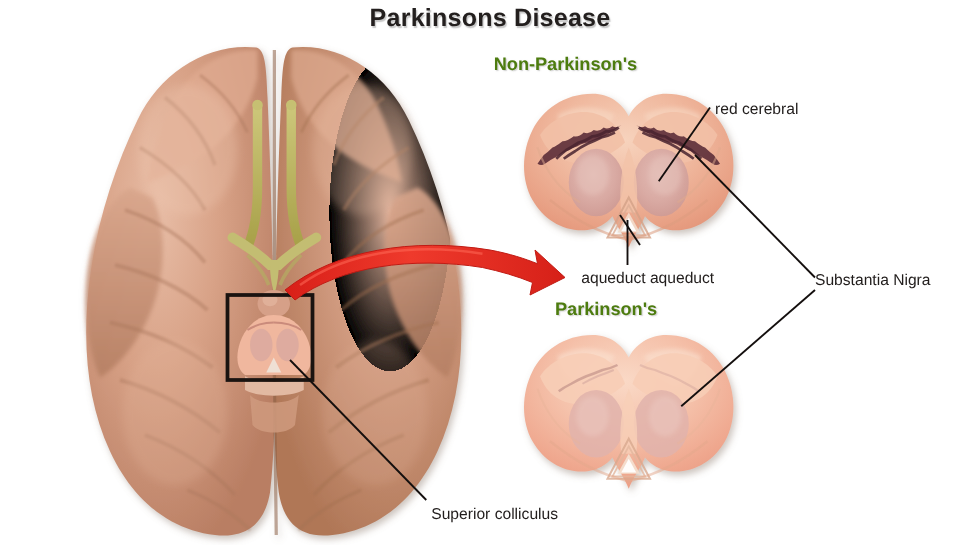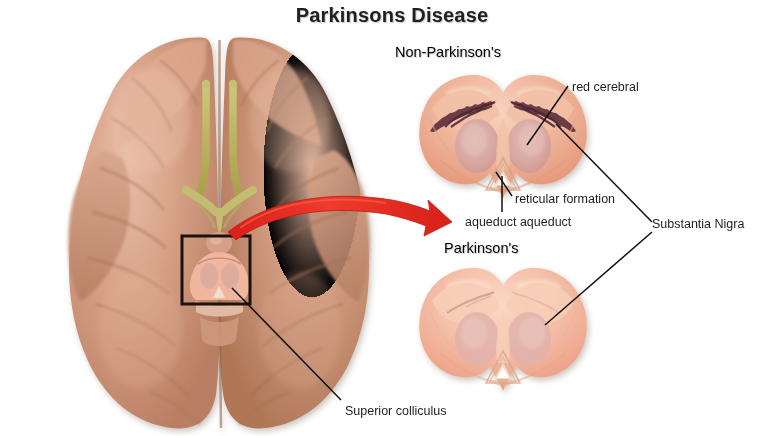--- a/index.html
+++ b/index.html
@@ -10,21 +10,21 @@
   }
   #stage{position:relative;width:784px;height:364px;background:#fff;}
   svg.layer{position:absolute;left:0;top:0;width:784px;height:436px;}
 
   .ttl{
     position:absolute;left:0;top:4px;width:784px;text-align:center;
     font-size:20px;font-weight:bold;color:#231f1e;letter-spacing:.2px;
     text-shadow:1px 1px 1px rgba(150,150,150,.55);
   }
   .sub{
-    position:absolute;font-size:14.5px;font-weight:normal;color:#000000;
+    position:absolute;font-size:14.5px;font-weight:bold;color:#4d7c0f;
     text-shadow:1px 1px 1px rgba(160,160,160,.5);white-space:nowrap;
   }
   .lbl{
     position:absolute;font-size:12.5px;font-weight:normal;color:#211d1c;
     white-space:nowrap;
   }
   #t-nonpk{left:395px;top:44px;}
   #t-pk{left:444px;top:240px;}
   #l-red{left:572px;top:80px;}
   #l-ret{left:515px;top:192px;}
@@ -292,18 +292,17 @@
       <line x1="568" y1="86" x2="527" y2="145"></line>
       <line x1="556" y1="124" x2="652" y2="222"></line>
       <line x1="545" y1="325" x2="652" y2="232"></line>
       <line x1="512" y1="196" x2="496" y2="172"></line>
       <line x1="502" y1="212" x2="502" y2="176"></line>
       <line x1="341" y1="400" x2="232" y2="288"></line>
     </g>
   </svg>
 
   <div class="lbl" id="l-red">red cerebral</div>
-  <div class="lbl" id="l-ret">reticular formation</div>
   <div class="lbl" id="l-aq">aqueduct aqueduct</div>
   <div class="lbl" id="l-sn">Substantia Nigra</div>
   <div class="lbl" id="l-sc">Superior colliculus</div>
 
 </div>
 
 </body></html>

